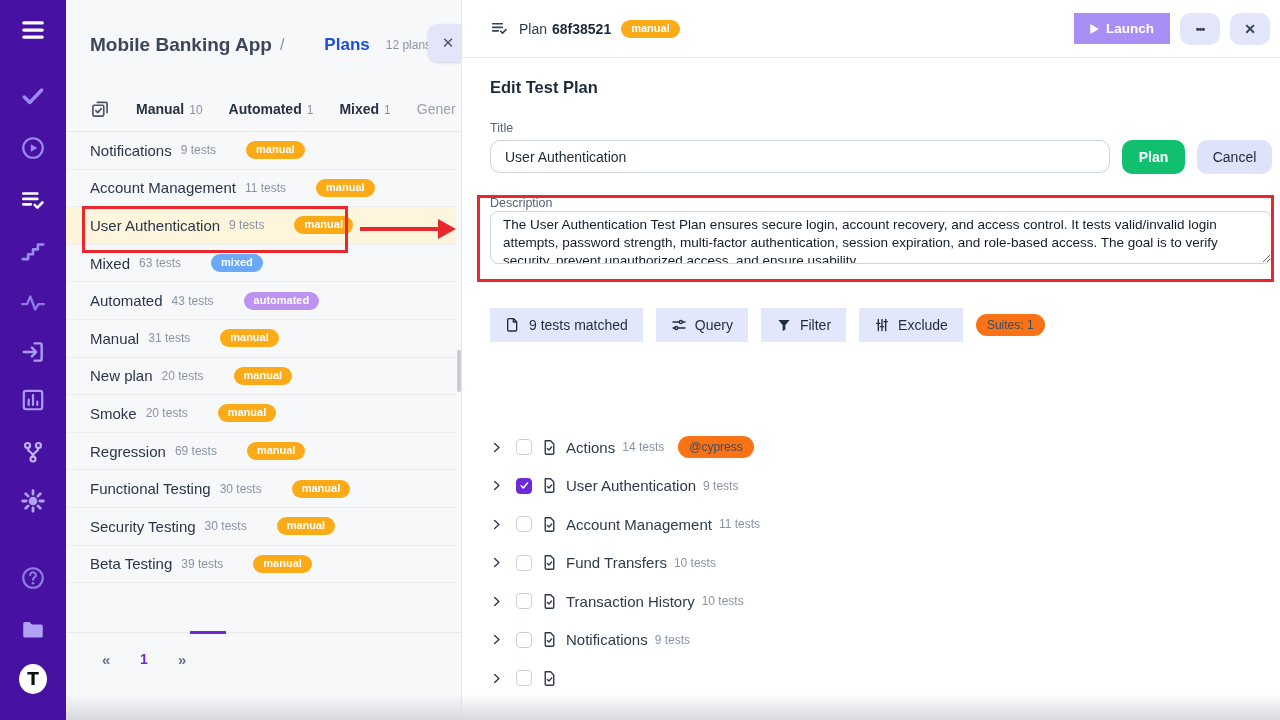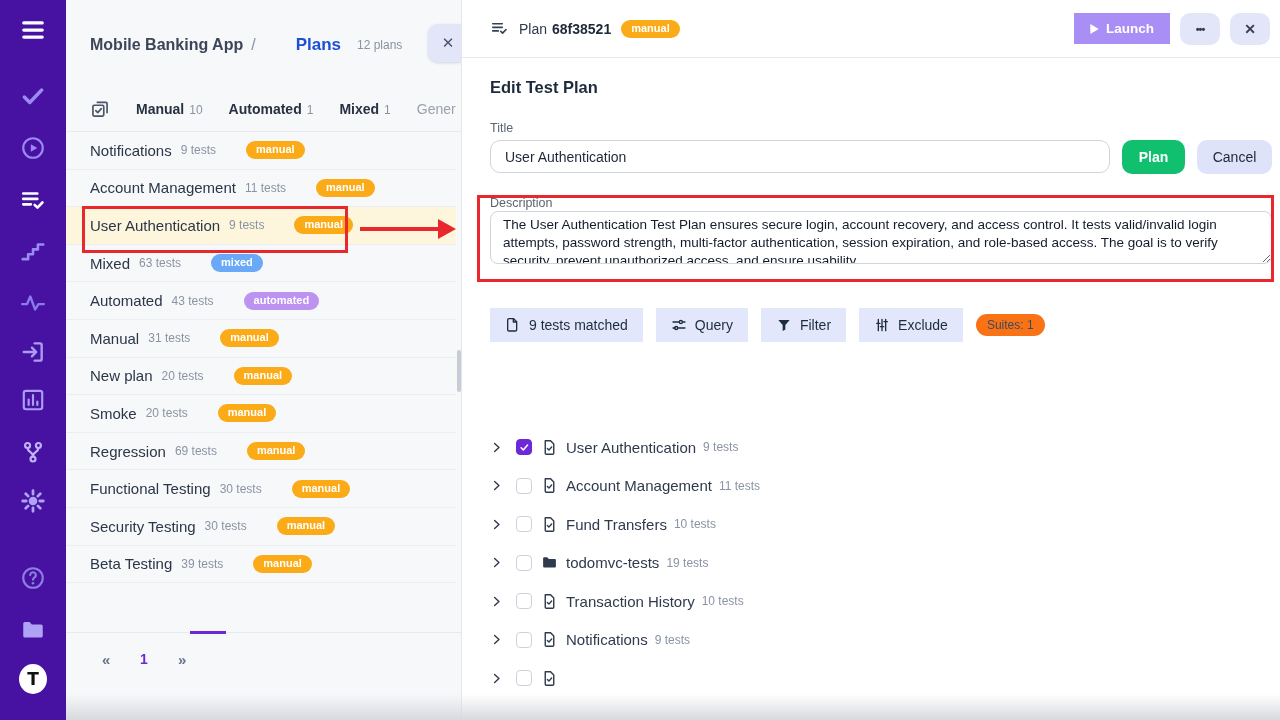--- a/index.html
+++ b/index.html
@@ -16,21 +16,21 @@
   .sidebar svg { width:26px; height:26px; }
   .logo-circle { width:30px; height:30px; background:#fff; border-radius:50%;
     display:flex; align-items:center; justify-content:center;
     font-weight:700; font-size:17px; color:#111; font-family:"DejaVu Sans", sans-serif; }
 
   
   .left-panel { position:absolute; left:66px; top:0; width:396px; height:720px;
     background:#f7f8fa; z-index:1; overflow:hidden; }
   .lp-header { position:absolute; top:28px; left:24px; right:0; height:34px;
     display:flex; align-items:center; gap:8px; }
-  .lp-title-project { font-size:16px; font-weight:700; color:#3c4658; }
+  .lp-title-project { font-size:19px; font-weight:700; color:#3c4658; }
   .lp-title-sep { font-size:16px; color:#8a93a3; }
   .lp-title-page { font-size:17px; font-weight:700; color:#1d4ed8;margin-left:32px; }
   .lp-count { font-size:12px; color:#8a93a3; margin-left:8px; }
   .lp-close { position:absolute; right:-6px; top:-4px; width:40px; height:38px;
     background:#e2e6f8; border:none; border-radius:10px; font-size:15px; color:#49536a;
     cursor:pointer; box-shadow:0 1px 3px rgba(40,50,90,.18); }
   .lp-tabs { position:absolute; top:94px; left:24px; right:0; height:30px;
     display:flex; align-items:center; gap:26px; white-space:nowrap; }
   .lp-tabs .tabs-icon { width:20px; height:20px; color:#4b5563; flex:0 0 auto; cursor:pointer; }
   .tab { display:flex; gap:5px; align-items:baseline; cursor:pointer; }
@@ -371,20 +371,33 @@
     </button>
     <span class="pill">Suites: 1</span>
   </div>
 
 
   <div class="suites-list" id="suites-list">
       <div class="suite-row">
         <svg class="suite-chevron" viewBox="0 0 24 24" fill="none" stroke="currentColor" stroke-linecap="round" stroke-linejoin="round" stroke-width="2.6">
           <path d="M8.5 4.5l8 7.5-8 7.5"></path>
         </svg>
+        <div class="suite-check"></div>
+        <svg class="suite-icon" viewBox="0 0 24 24" fill="none" stroke="currentColor" stroke-linecap="round" stroke-linejoin="round" stroke-width="2">
+          <path d="M6 2.5h7.5L18 7v13a1.5 1.5 0 0 1-1.5 1.5h-9A1.5 1.5 0 0 1 6 20V2.5z" fill="none"></path>
+          <path d="M9 13.5l2.2 2.2 3.8-4.4"></path>
+        </svg>
+        <span class="suite-name">Actions</span>
+        <span class="suite-tests">14 tests</span>
+        <span class="pill">@cypress</span>
+      </div>
+      <div class="suite-row">
+        <svg class="suite-chevron" viewBox="0 0 24 24" fill="none" stroke="currentColor" stroke-linecap="round" stroke-linejoin="round" stroke-width="2.6">
+          <path d="M8.5 4.5l8 7.5-8 7.5"></path>
+        </svg>
         <div class="suite-check checked">
           <svg viewBox="0 0 18 18" fill="none" stroke="#fff" stroke-width="2.6" stroke-linecap="round" stroke-linejoin="round">
             <path d="M3.5 9.5l3.5 3.5 7-8"></path>
           </svg>
         </div>
         <svg class="suite-icon" viewBox="0 0 24 24" fill="none" stroke="currentColor" stroke-linecap="round" stroke-linejoin="round" stroke-width="2">
           <path d="M6 2.5h7.5L18 7v13a1.5 1.5 0 0 1-1.5 1.5h-9A1.5 1.5 0 0 1 6 20V2.5z" fill="none"></path>
           <path d="M9 13.5l2.2 2.2 3.8-4.4"></path>
         </svg>
         <span class="suite-name">User Authentication</span>
@@ -406,31 +419,20 @@
         <svg class="suite-chevron" viewBox="0 0 24 24" fill="none" stroke="currentColor" stroke-linecap="round" stroke-linejoin="round" stroke-width="2.6">
           <path d="M8.5 4.5l8 7.5-8 7.5"></path>
         </svg>
         <div class="suite-check"></div>
         <svg class="suite-icon" viewBox="0 0 24 24" fill="none" stroke="currentColor" stroke-linecap="round" stroke-linejoin="round" stroke-width="2">
           <path d="M6 2.5h7.5L18 7v13a1.5 1.5 0 0 1-1.5 1.5h-9A1.5 1.5 0 0 1 6 20V2.5z" fill="none"></path>
           <path d="M9 13.5l2.2 2.2 3.8-4.4"></path>
         </svg>
         <span class="suite-name">Fund Transfers</span>
         <span class="suite-tests">10 tests</span>
-      </div>
-      <div class="suite-row">
-        <svg class="suite-chevron" viewBox="0 0 24 24" fill="none" stroke="currentColor" stroke-linecap="round" stroke-linejoin="round" stroke-width="2.6">
-          <path d="M8.5 4.5l8 7.5-8 7.5"></path>
-        </svg>
-        <div class="suite-check"></div>
-        <svg class="suite-icon" viewBox="0 0 24 24" fill="currentColor">
-          <path d="M3 6A1.5 1.5 0 0 1 4.5 4.5h4.3L11 7h8.5A1.5 1.5 0 0 1 21 8.5v9A1.5 1.5 0 0 1 19.5 19h-15A1.5 1.5 0 0 1 3 17.5z"></path>
-        </svg>
-        <span class="suite-name">todomvc-tests</span>
-        <span class="suite-tests">19 tests</span>
       </div>
       <div class="suite-row">
         <svg class="suite-chevron" viewBox="0 0 24 24" fill="none" stroke="currentColor" stroke-linecap="round" stroke-linejoin="round" stroke-width="2.6">
           <path d="M8.5 4.5l8 7.5-8 7.5"></path>
         </svg>
         <div class="suite-check"></div>
         <svg class="suite-icon" viewBox="0 0 24 24" fill="none" stroke="currentColor" stroke-linecap="round" stroke-linejoin="round" stroke-width="2">
           <path d="M6 2.5h7.5L18 7v13a1.5 1.5 0 0 1-1.5 1.5h-9A1.5 1.5 0 0 1 6 20V2.5z" fill="none"></path>
           <path d="M9 13.5l2.2 2.2 3.8-4.4"></path>
         </svg>

